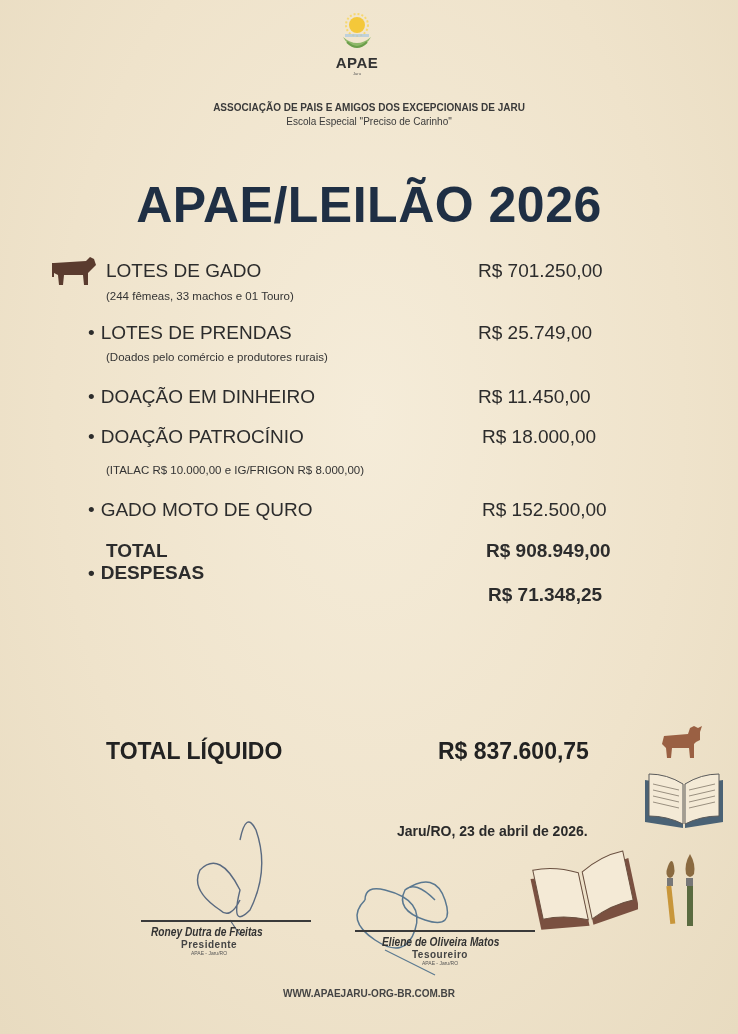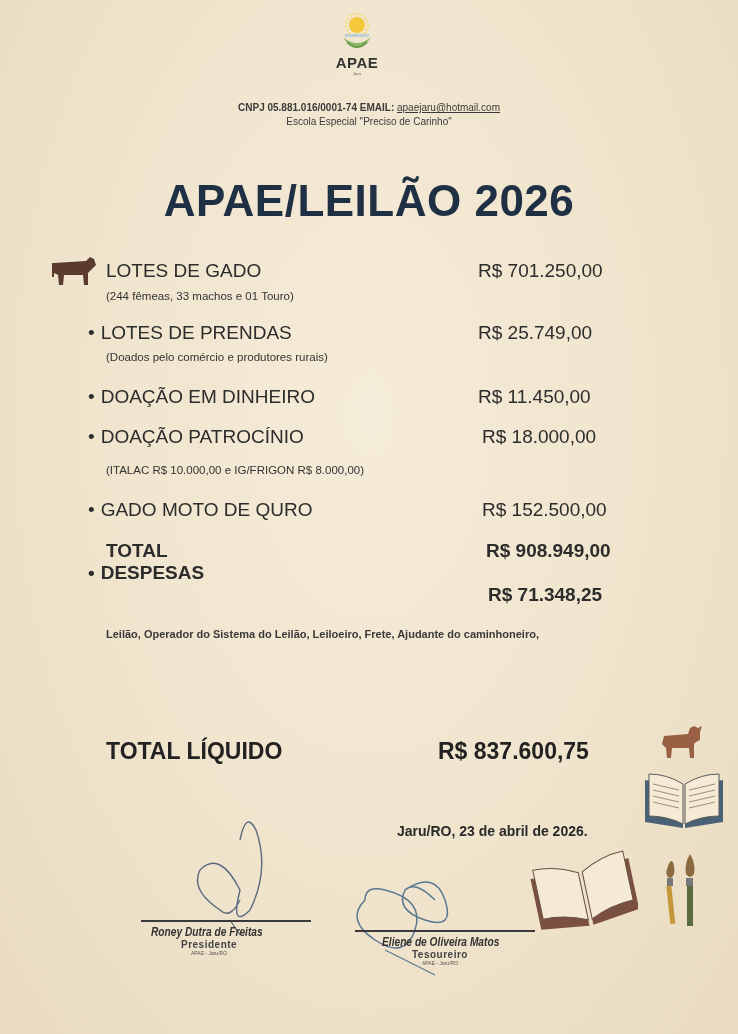--- a/index.html
+++ b/index.html
@@ -9,21 +9,21 @@
     font-family: "Liberation Sans", "DejaVu Sans", sans-serif;
     color:#2a2a2a; position:relative;
   }
   .abs { position:absolute; }
   .logo { left:329px; top:12px; width:56px; text-align:center; }
   .logo svg { display:block; margin:0 auto; }
   .logo-text { font-weight:bold; font-size:15px; color:#333; letter-spacing:0.5px; margin-top:-2px; }
   .logo-sub { font-size:4px; color:#555; }
   .header { left:0; width:738px; top:101px; text-align:center; font-size:10px; font-weight:bold; color:#3a3a3a; line-height:14px; }
   .header .email { text-decoration:underline; font-weight:normal; }
-  .title { left:0; width:738px; top:176px; text-align:center; font-size:44px; font-weight:bold; color:#1f2f44; letter-spacing:0.5px; }
+  .title { left:0; width:738px; top:176px; text-align:center; font-size:50px; font-weight:bold; color:#1f2f44; letter-spacing:0.5px; }
   .row-label { font-size:19px; color:#2c2c2c; }
   .row-value { font-size:19px; color:#2c2c2c; }
   .note { font-size:11.5px; color:#333; }
   .bold { font-weight:bold; }
   .bullet::before { content:"\2022"; margin-right:6px; }
   .big { font-size:23px; font-weight:bold; color:#222; }
   .date { font-size:14px; font-weight:bold; color:#2a2a2a; }
   .sigline { height:1.5px; background:#3a3a3a; }
   .signame { font-style:italic; font-weight:bold; font-size:12px; color:#333; transform:scaleX(0.85); transform-origin:left; }
   .sigrole { font-size:10px; font-weight:bold; color:#444; letter-spacing:0.5px; }
@@ -39,24 +39,21 @@
     <circle cx="20" cy="13" r="11" fill="none" stroke="#f6d870" stroke-width="2" stroke-dasharray="2 2"></circle>
     <path d="M6 25 Q20 37 34 25 Q30 33 20 35 Q10 33 6 25Z" fill="#8fb86a"></path>
     <path d="M10 30 Q20 40 30 30" fill="none" stroke="#6b9e4a" stroke-width="2"></path>
     <rect x="8" y="22" width="24" height="3" fill="#a9c7e0" opacity="0.7"></rect>
   </svg>
   <div class="logo-text">APAE</div>
   <div class="logo-sub">Jaru</div>
 </div>
 
 <div class="abs header">
-  <div>
-    <span>CNPJ 05.881.016/0001-74 EMAIL:</span>
-    <span class="email">apaejaru@hotmail.com</span>
-  </div>
+  <div>ASSOCIAÇÃO DE PAIS E AMIGOS DOS EXCEPCIONAIS DE JARU</div>
   <div style="font-weight:normal">Escola Especial "Preciso de Carinho"</div>
 </div>
 
 <div class="abs title">APAE/LEILÃO 2026</div>
 
 <svg class="abs" style="left:50px;top:255px" width="48" height="34" viewBox="0 0 48 34">
   <path d="M4 8 L36 6 L40 2 L44 4 L46 10 L42 14 L40 16 L38 18 L38 30 L34 30 L33 20 L14 20 L13 30 L9 30 L8 20 L4 18 Z" fill="#5a3b2e"></path>
   <rect x="2" y="8" width="2" height="14" fill="#5a3b2e"></rect>
 </svg>
 
@@ -77,21 +74,20 @@
 
 <div class="abs row-label bullet" style="left:88px;top:499px">GADO MOTO DE QURO</div>
 <div class="abs row-value" style="left:482px;top:499px">R$ 152.500,00</div>
 
 <div class="abs row-label bold" style="left:106px;top:540px">TOTAL</div>
 <div class="abs row-value bold" style="left:486px;top:540px">R$ 908.949,00</div>
 
 <div class="abs row-label bold bullet" style="left:88px;top:562px">DESPESAS</div>
 <div class="abs row-value bold" style="left:488px;top:584px">R$ 71.348,25</div>
 <div class="abs note bold" style="left:106px;top:624px;line-height:20px;font-size:11px;color:#3a3a3a">
-  <div>Leilão, Operador do Sistema do Leilão, Leiloeiro, Frete, Ajudante do caminhoneiro,</div>
 </div>
 
 <div class="abs big" style="left:106px;top:738px">TOTAL LÍQUIDO</div>
 <div class="abs big" style="left:438px;top:738px">R$ 837.600,75</div>
 
 <svg class="abs" style="left:658px;top:722px" width="46" height="40" viewBox="0 0 46 40">
   <path d="M6 14 L30 12 L32 6 L36 4 L40 6 L44 4 L42 10 L42 18 L38 20 L36 22 L36 36 L32 36 L31 26 L14 26 L13 36 L9 36 L8 26 L4 22 Z" fill="#9a6043"></path>
 </svg>
 <svg class="abs" style="left:643px;top:770px" width="82" height="62" viewBox="0 0 82 62">
   <path d="M2 10 L40 16 L40 58 L2 52 Z" fill="#4a6275"></path>
@@ -145,13 +141,14 @@
 </div>
 
 <div class="abs sigline" style="left:355px;top:930px;width:180px"></div>
 <div class="abs" style="left:382px;top:935px;width:160px">
   <div class="signame">Eliene de Oliveira Matos</div>
   <div class="sigrole" style="padding-left:30px">Tesoureiro</div>
   <div class="sigorg" style="padding-left:40px">APAE - Jaru/RO</div>
 </div>
 
 <div class="abs footer">
+  <div>WWW.APAEJARU-ORG-BR.COM.BR</div>
 </div>
 
 </body></html>

